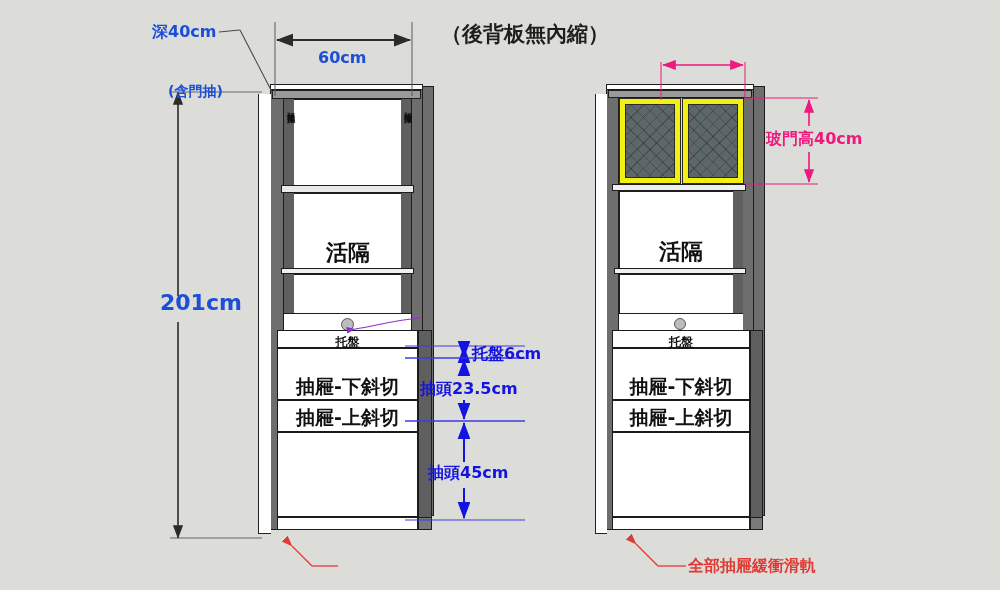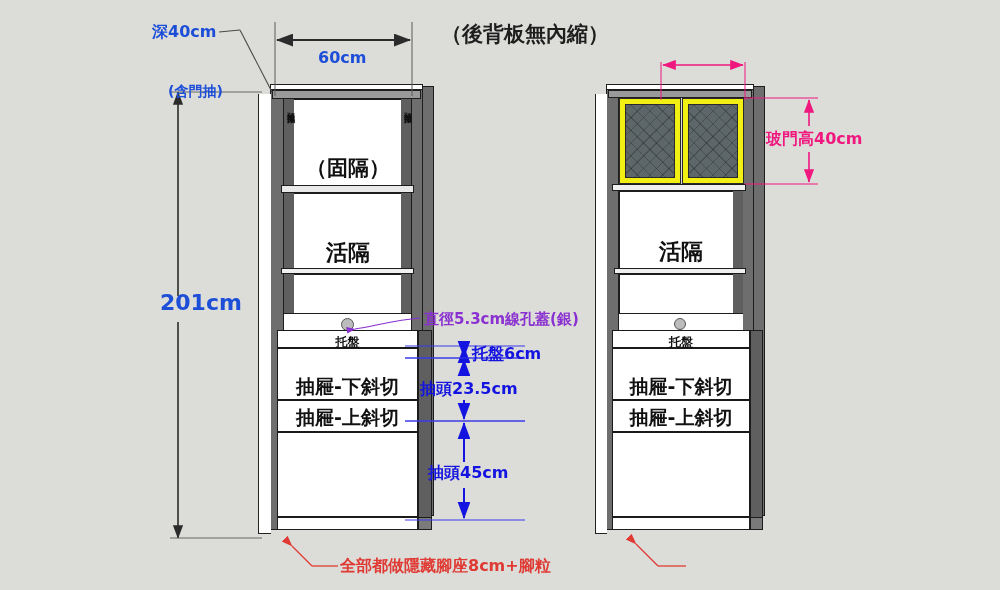--- a/index.html
+++ b/index.html
@@ -72,21 +72,20 @@
     <div class="abs panel-top" style="left:17px;top:6px;width:149px;height:9px;border:1px solid #1d1d1d;box-sizing:border-box;"></div>
 
     <div class="abs" style="left:29px;top:15px;width:127px;height:87px;background:#ffffff;border:1px solid #1d1d1d;box-sizing:border-box;"></div>
 
     <div class="abs panel-dark" style="left:29px;top:15px;width:10px;height:87px;"></div>
     <div class="abs panel-dark" style="left:146px;top:15px;width:10px;height:87px;"></div>
 
     <div class="abs vlabel lbl-cn" style="left:29px;top:22px;width:11px;">預留排濕</div>
     <div class="abs vlabel lbl-cn" style="left:146px;top:22px;width:11px;">預留排濕</div>
 
-    <div class="abs cab-label lbl-cn" style="left:39px;top:70px;width:108px;font-size:21px;">（固隔）</div>
 
     <div class="abs" style="left:26px;top:101px;width:133px;height:8px;background:#e9e9e9;border:1px solid #1d1d1d;box-sizing:border-box;"></div>
 
     <div class="abs" style="left:29px;top:109px;width:127px;height:76px;background:#ffffff;border:1px solid #1d1d1d;box-sizing:border-box;"></div>
     <div class="abs panel-dark" style="left:29px;top:109px;width:10px;height:76px;"></div>
     <div class="abs panel-dark" style="left:146px;top:109px;width:10px;height:76px;"></div>
     <div class="abs cab-label lbl-cn" style="left:39px;top:154px;width:108px;font-size:22px;">活隔</div>
 
     <div class="abs" style="left:26px;top:184px;width:133px;height:6px;background:#f0f0f0;border:1px solid #1d1d1d;box-sizing:border-box;"></div>
 
@@ -263,27 +262,26 @@
     </g>
   </svg>
 
   <div class="abs dim-black lbl-cn" style="left:152px;top:22px;">深40cm</div>
   <div class="abs dim-black lbl-cn" style="left:168px;top:42px;font-size:14px;margin-top:41px;">(含門抽)</div>
 
   <div class="abs dim-black" style="left:318px;top:48px;">60cm</div>
 
   <div class="abs dim-black" style="left:160px;top:290px;font-size:22px;">201cm</div>
 
-  <div class="abs dim-purple lbl-cn" style="left:424px;top:310px;">直徑5.3cm線孔蓋(銀)</div>
 
   <div class="abs dim-blue lbl-cn" style="left:472px;top:344px;">托盤6cm</div>
 
   <div class="abs dim-blue lbl-cn" style="left:420px;top:379px;">抽頭23.5cm</div>
 
   <div class="abs dim-blue lbl-cn" style="left:428px;top:463px;">抽頭45cm</div>
 
 
   <div class="abs dim-pink lbl-cn" style="left:766px;top:129px;">玻門高40cm</div>
 
-  <div class="abs dim-red lbl-cn" style="left:340px;top:556px;">全部都做隱藏腳座8cm+腳粒</div>
-
+
+  <div class="abs dim-red lbl-cn" style="left:688px;top:556px;">全部抽屜緩衝滑軌</div>
 
 </div>
 
 </body></html>

